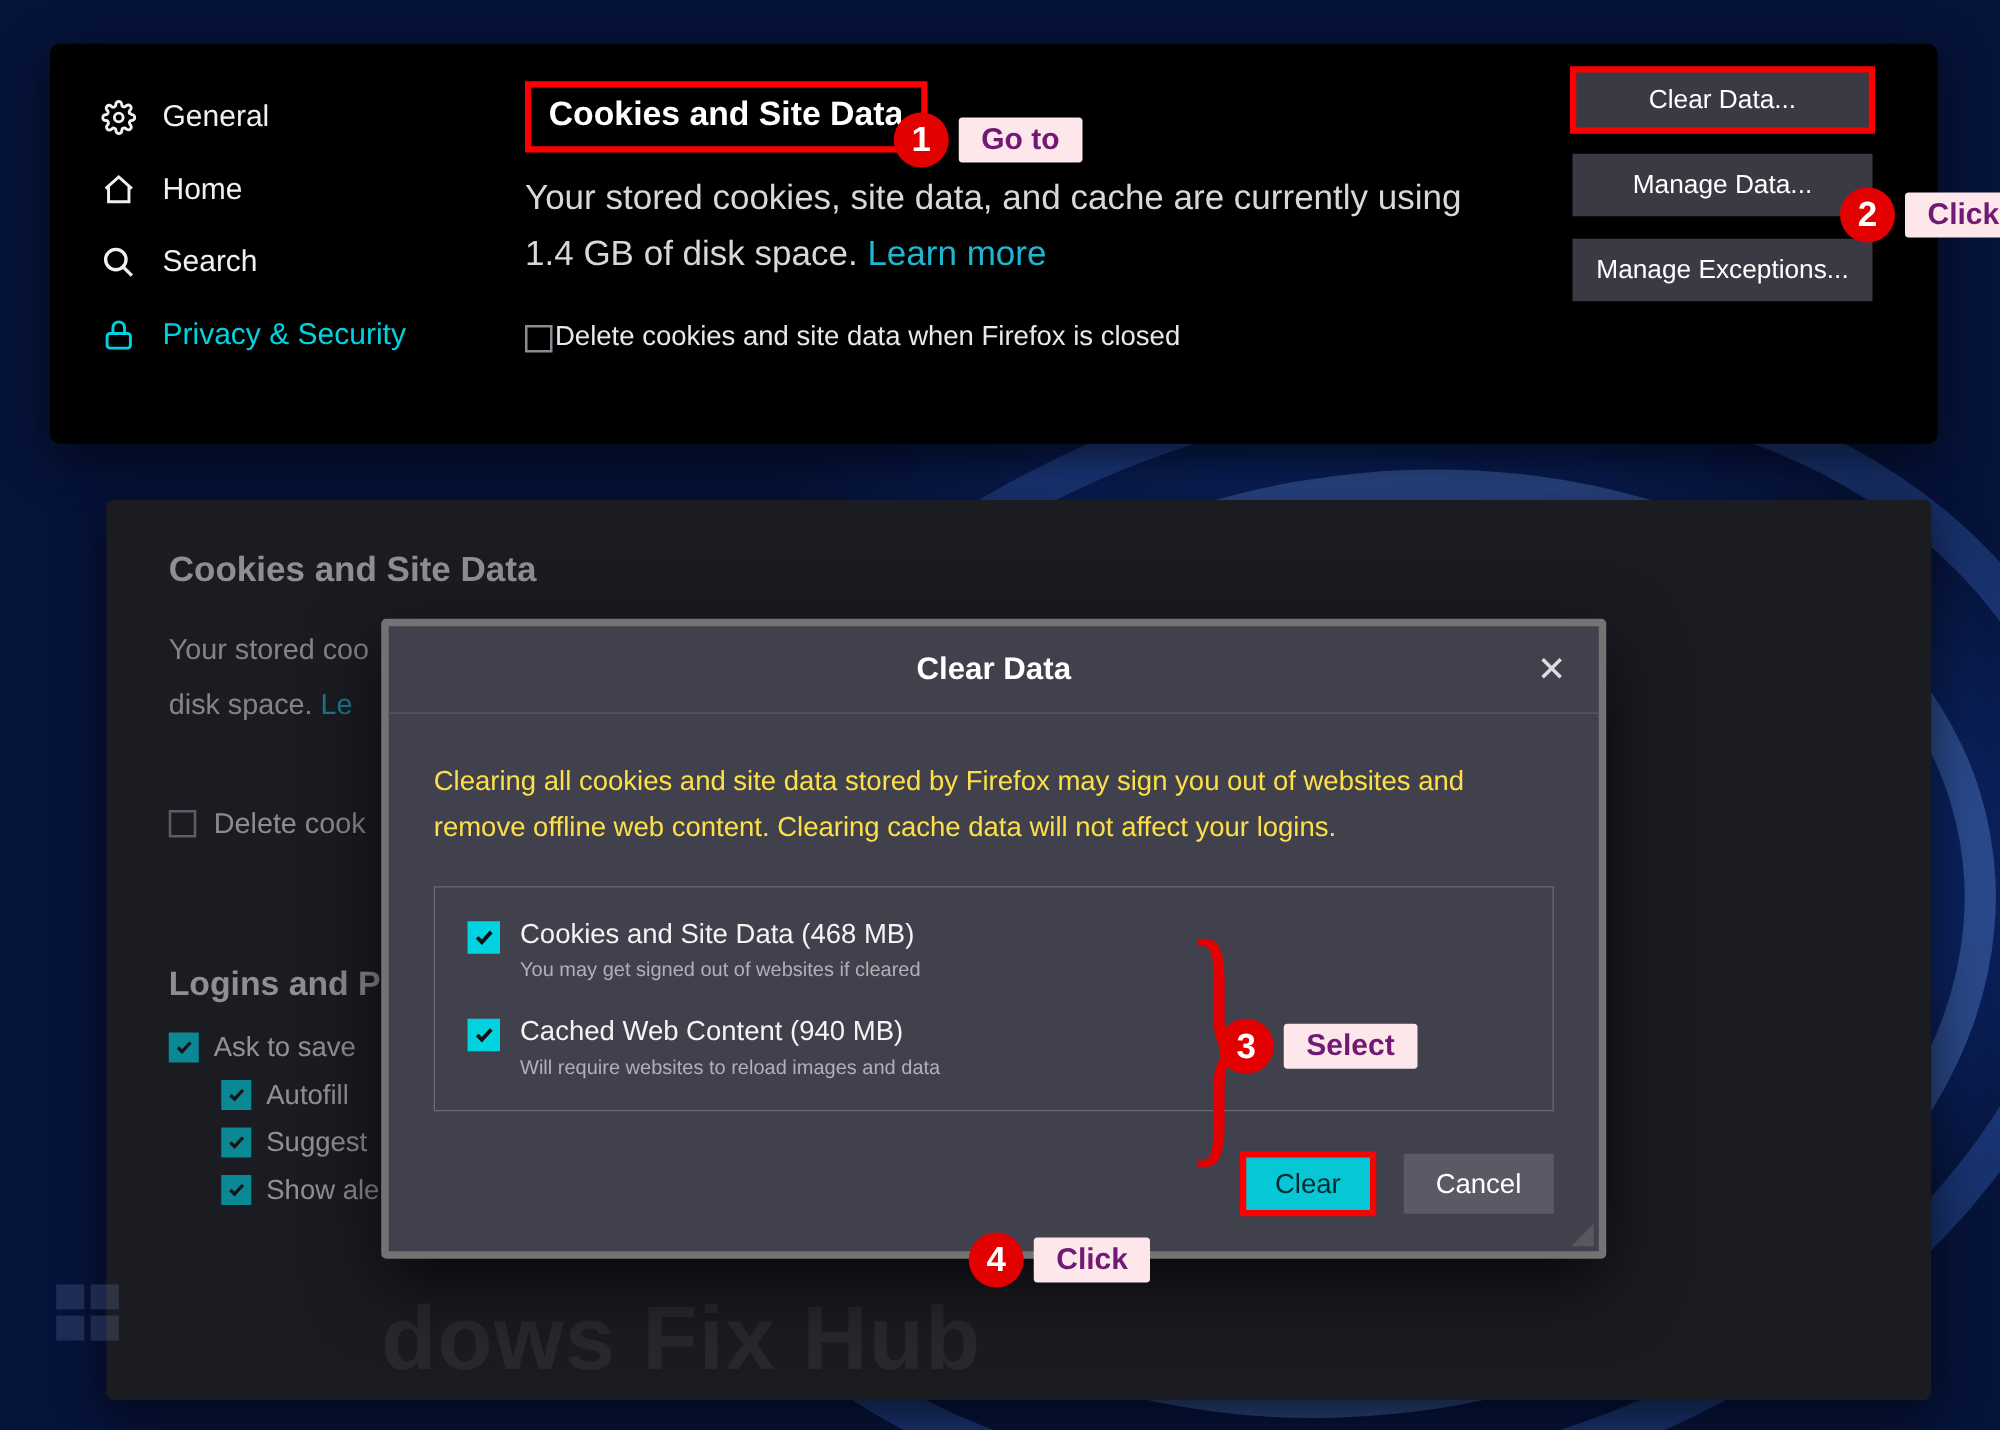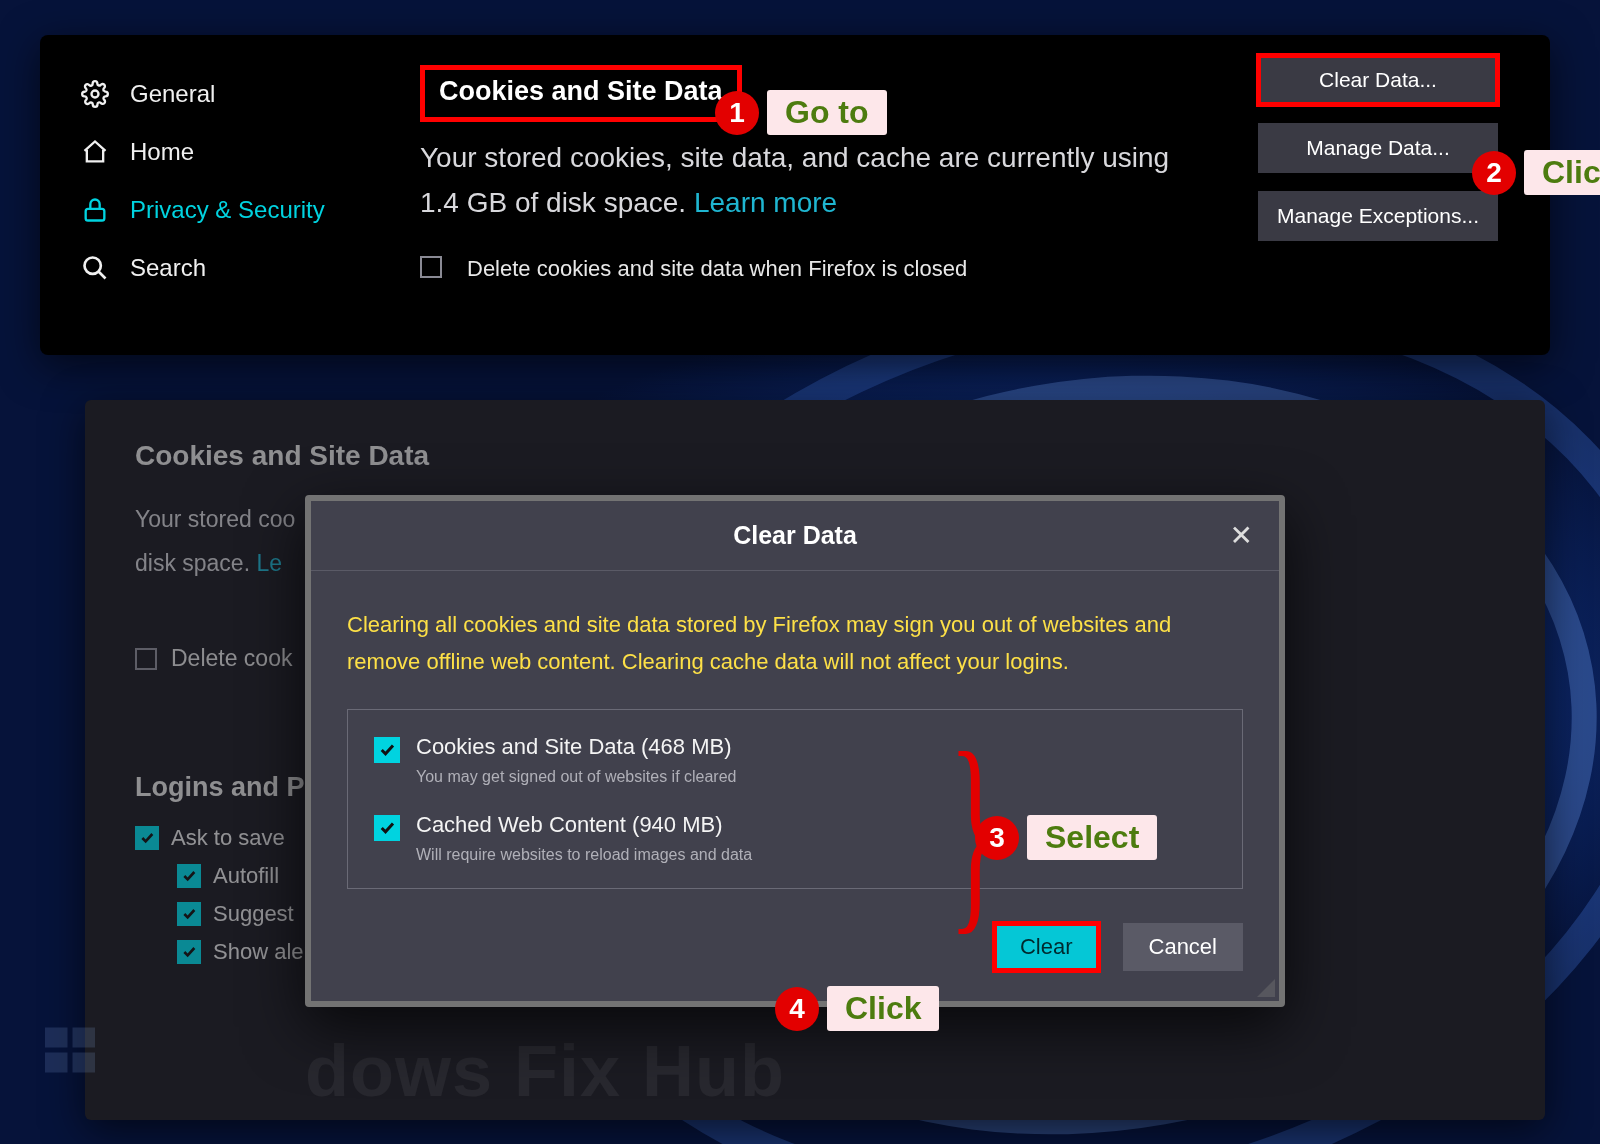--- a/index.html
+++ b/index.html
@@ -75,22 +75,22 @@
   }
   .desc {
     font-size: 28px;
     color: #d8d8dc;
     line-height: 1.6;
     max-width: 760px;
   }
   .link { color: #1fb6d1; cursor: pointer; }
   .chk-row {
     display: flex;
-    align-items: flex-start;
-    gap: 25px;
+    align-items: flex-end;
+    gap: 2px;
     margin-top: 30px;
     font-size: 22px;
     color: #e8e8e8;
   }
   .sq {
     width: 22px; height: 22px;
     border: 2px solid #8a8a94;
     background: transparent;
     display:inline-block;
   }
@@ -127,22 +127,22 @@
     width: 44px; height: 44px;
     background: #e30000;
     color: #fff;
     border-radius: 50%;
     font-size: 28px;
     font-weight: 700;
     display:flex;align-items:center;justify-content:center;
   }
   .tag {
     background: #fde7ea;
-    color: #4d7c0f;
-    font-size: 32px;
+    color: #701a75;
+    font-size: 24px;
     font-weight: 700;
     padding: 4px 18px;
     border-radius: 3px;
   }
 
   
   .panel2 {
     position: absolute;
     left: 85px; top: 400px;
     width: 1460px;
@@ -266,38 +266,38 @@
     </div>
     <div class="nav-item">
       <span class="nav-icon">
         <svg width="28" height="28" viewBox="0 0 24 24" fill="none" stroke="#f0f0f0" stroke-width="2">
             <path d="M3 11 12 3l9 8"></path>
             <path d="M5 10v10h14V10"></path>
           </svg>
       </span>
       <span>Home</span>
     </div>
+    <div class="nav-item">
+      <span class="nav-icon">
+        <svg width="28" height="28" viewBox="0 0 24 24" fill="none" stroke="#f0f0f0" stroke-width="2.3">
+            <circle cx="10" cy="10" r="7"></circle>
+            <path d="m21 21-6-6"></path>
+          </svg>
+      </span>
+      <span>Search</span>
+    </div>
     <div class="nav-item active">
       <span class="nav-icon">
         <svg width="28" height="28" viewBox="0 0 24 24" fill="none" stroke="#00d3e0" stroke-width="2">
             <rect x="4" y="11" width="16" height="10" rx="2"></rect>
             <path d="M8 11V7a4 4 0 1 1 8 0v4"></path>
           </svg>
       </span>
       <span>Privacy &amp; Security</span>
     </div>
-    <div class="nav-item">
-      <span class="nav-icon">
-        <svg width="28" height="28" viewBox="0 0 24 24" fill="none" stroke="#f0f0f0" stroke-width="2.3">
-            <circle cx="10" cy="10" r="7"></circle>
-            <path d="m21 21-6-6"></path>
-          </svg>
-      </span>
-      <span>Search</span>
-    </div>
   </div>
 
   <div class="content1">
     <div class="red-box1">
       <span class="section-title">Cookies and Site Data</span>
     </div>
     <div class="desc">
       <span>Your stored cookies, site data, and cache are currently using 1.4 GB of disk space.  </span>
       <span class="link">Learn more</span>
     </div>

